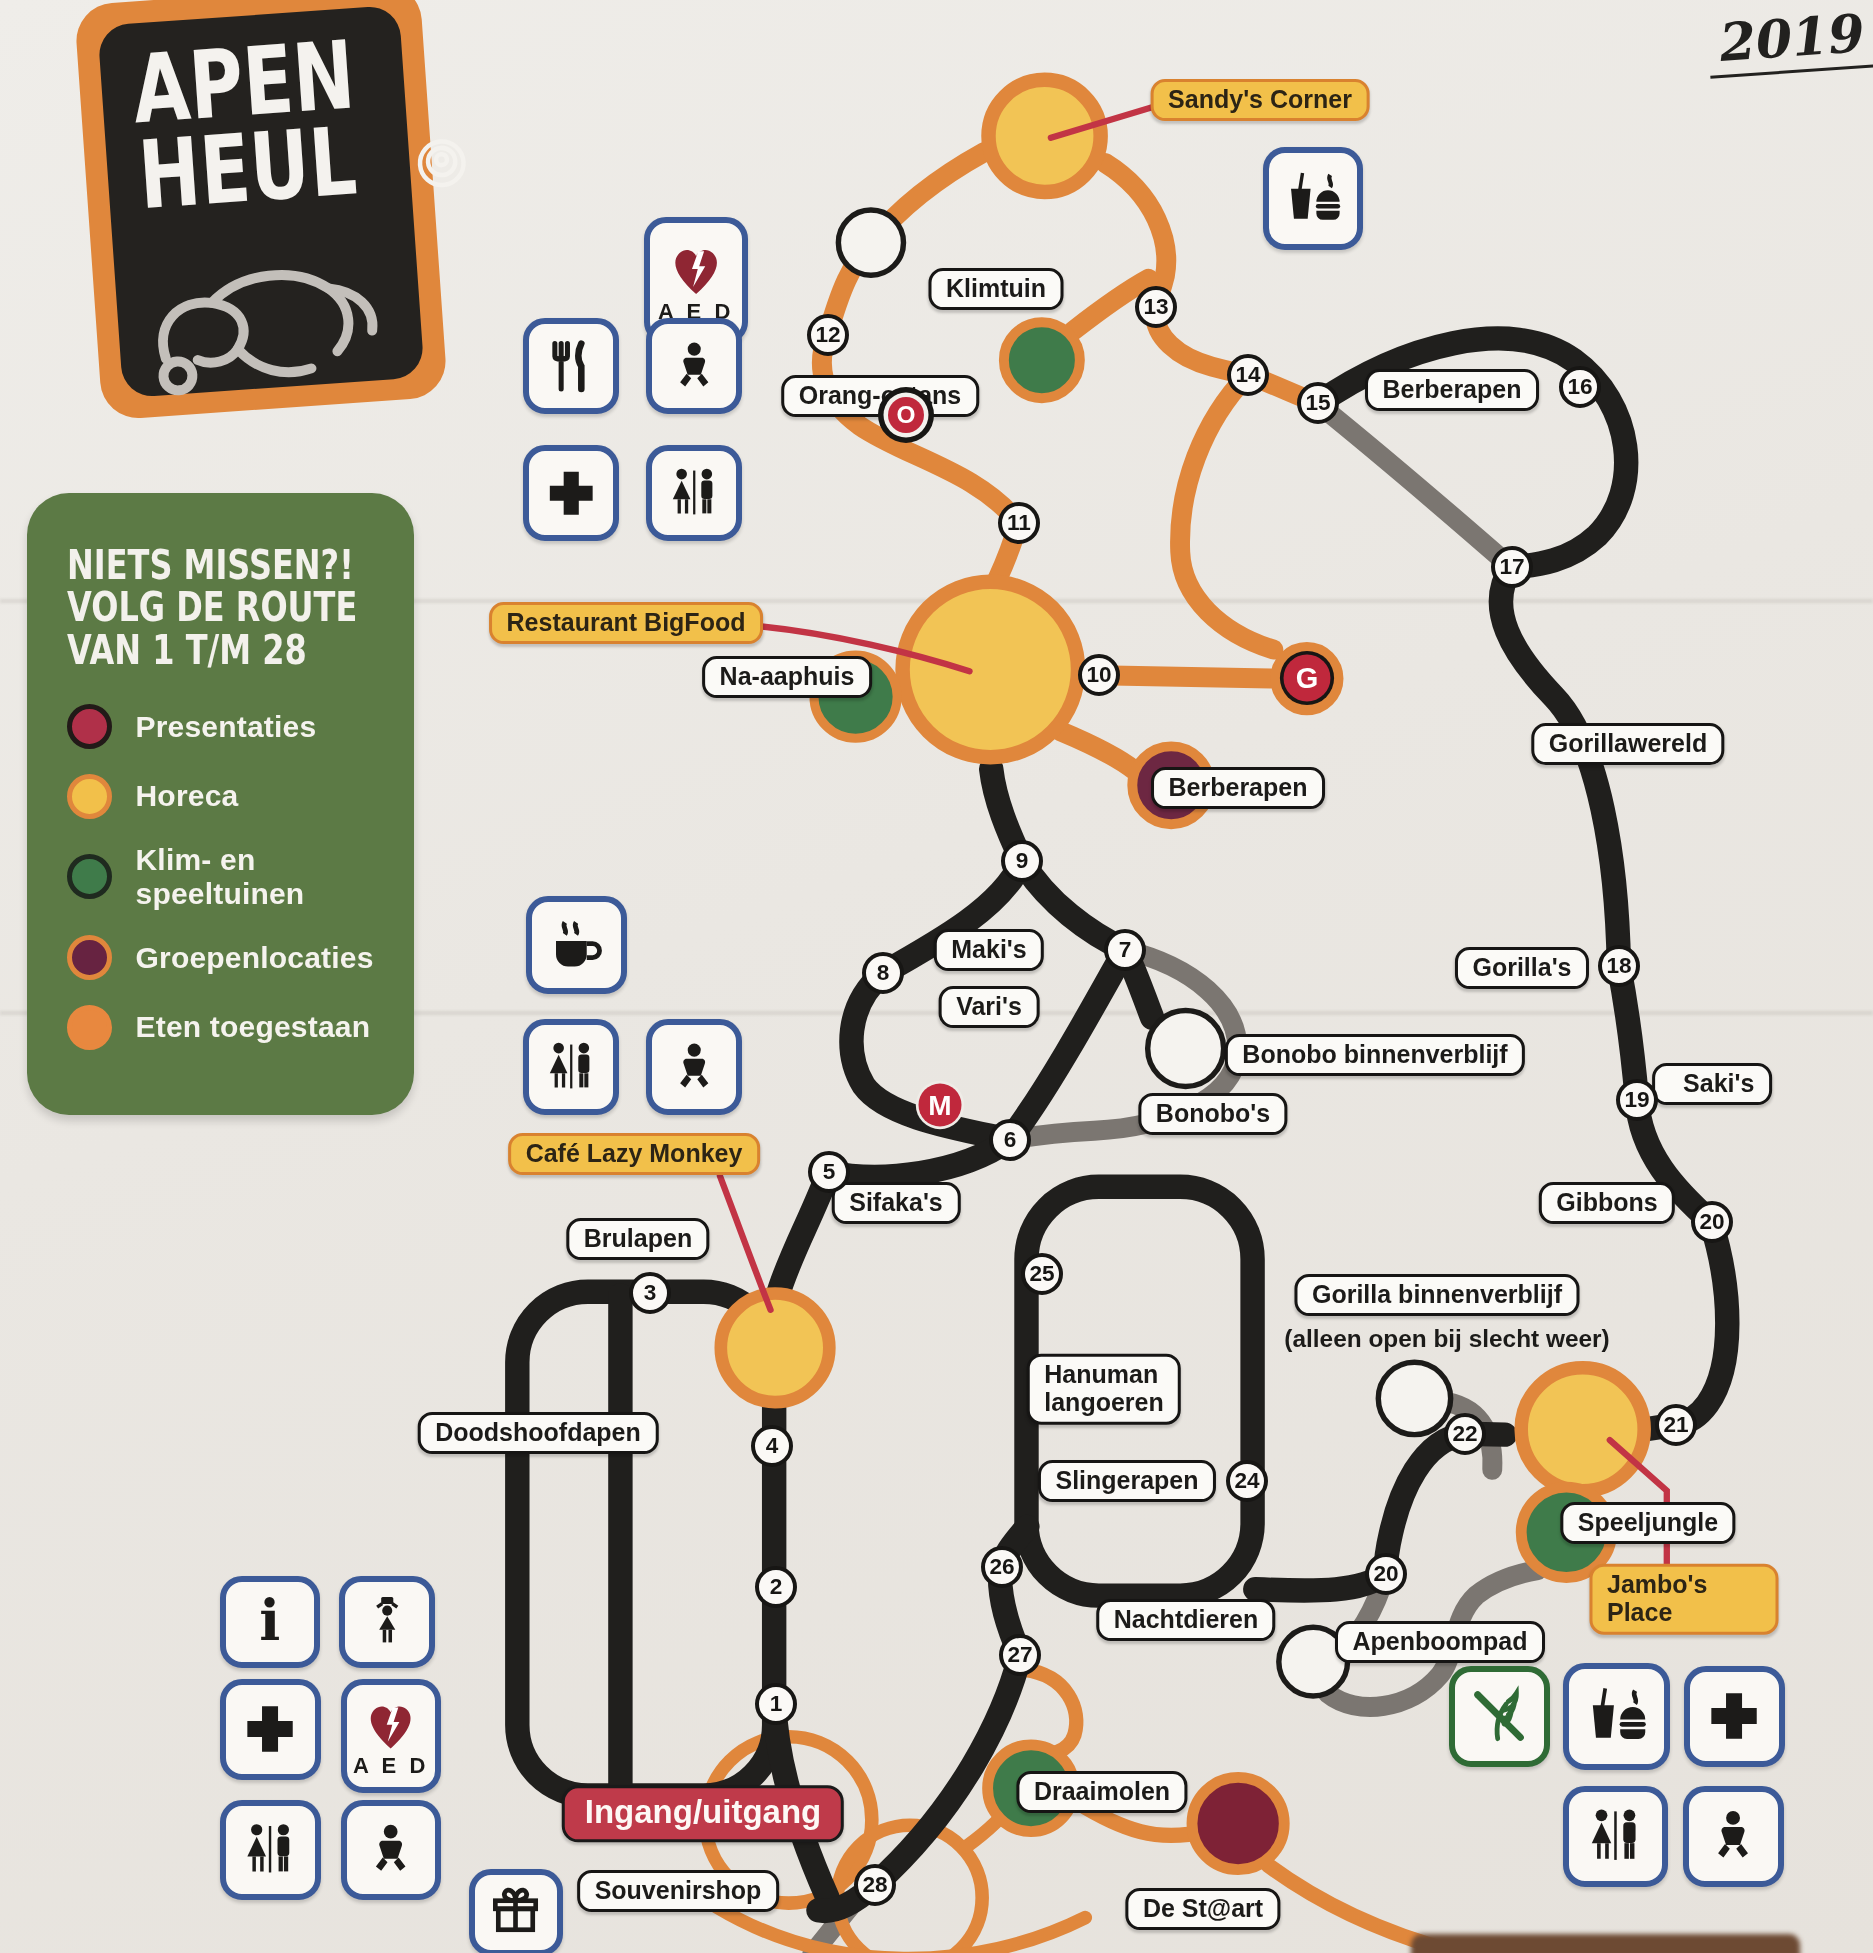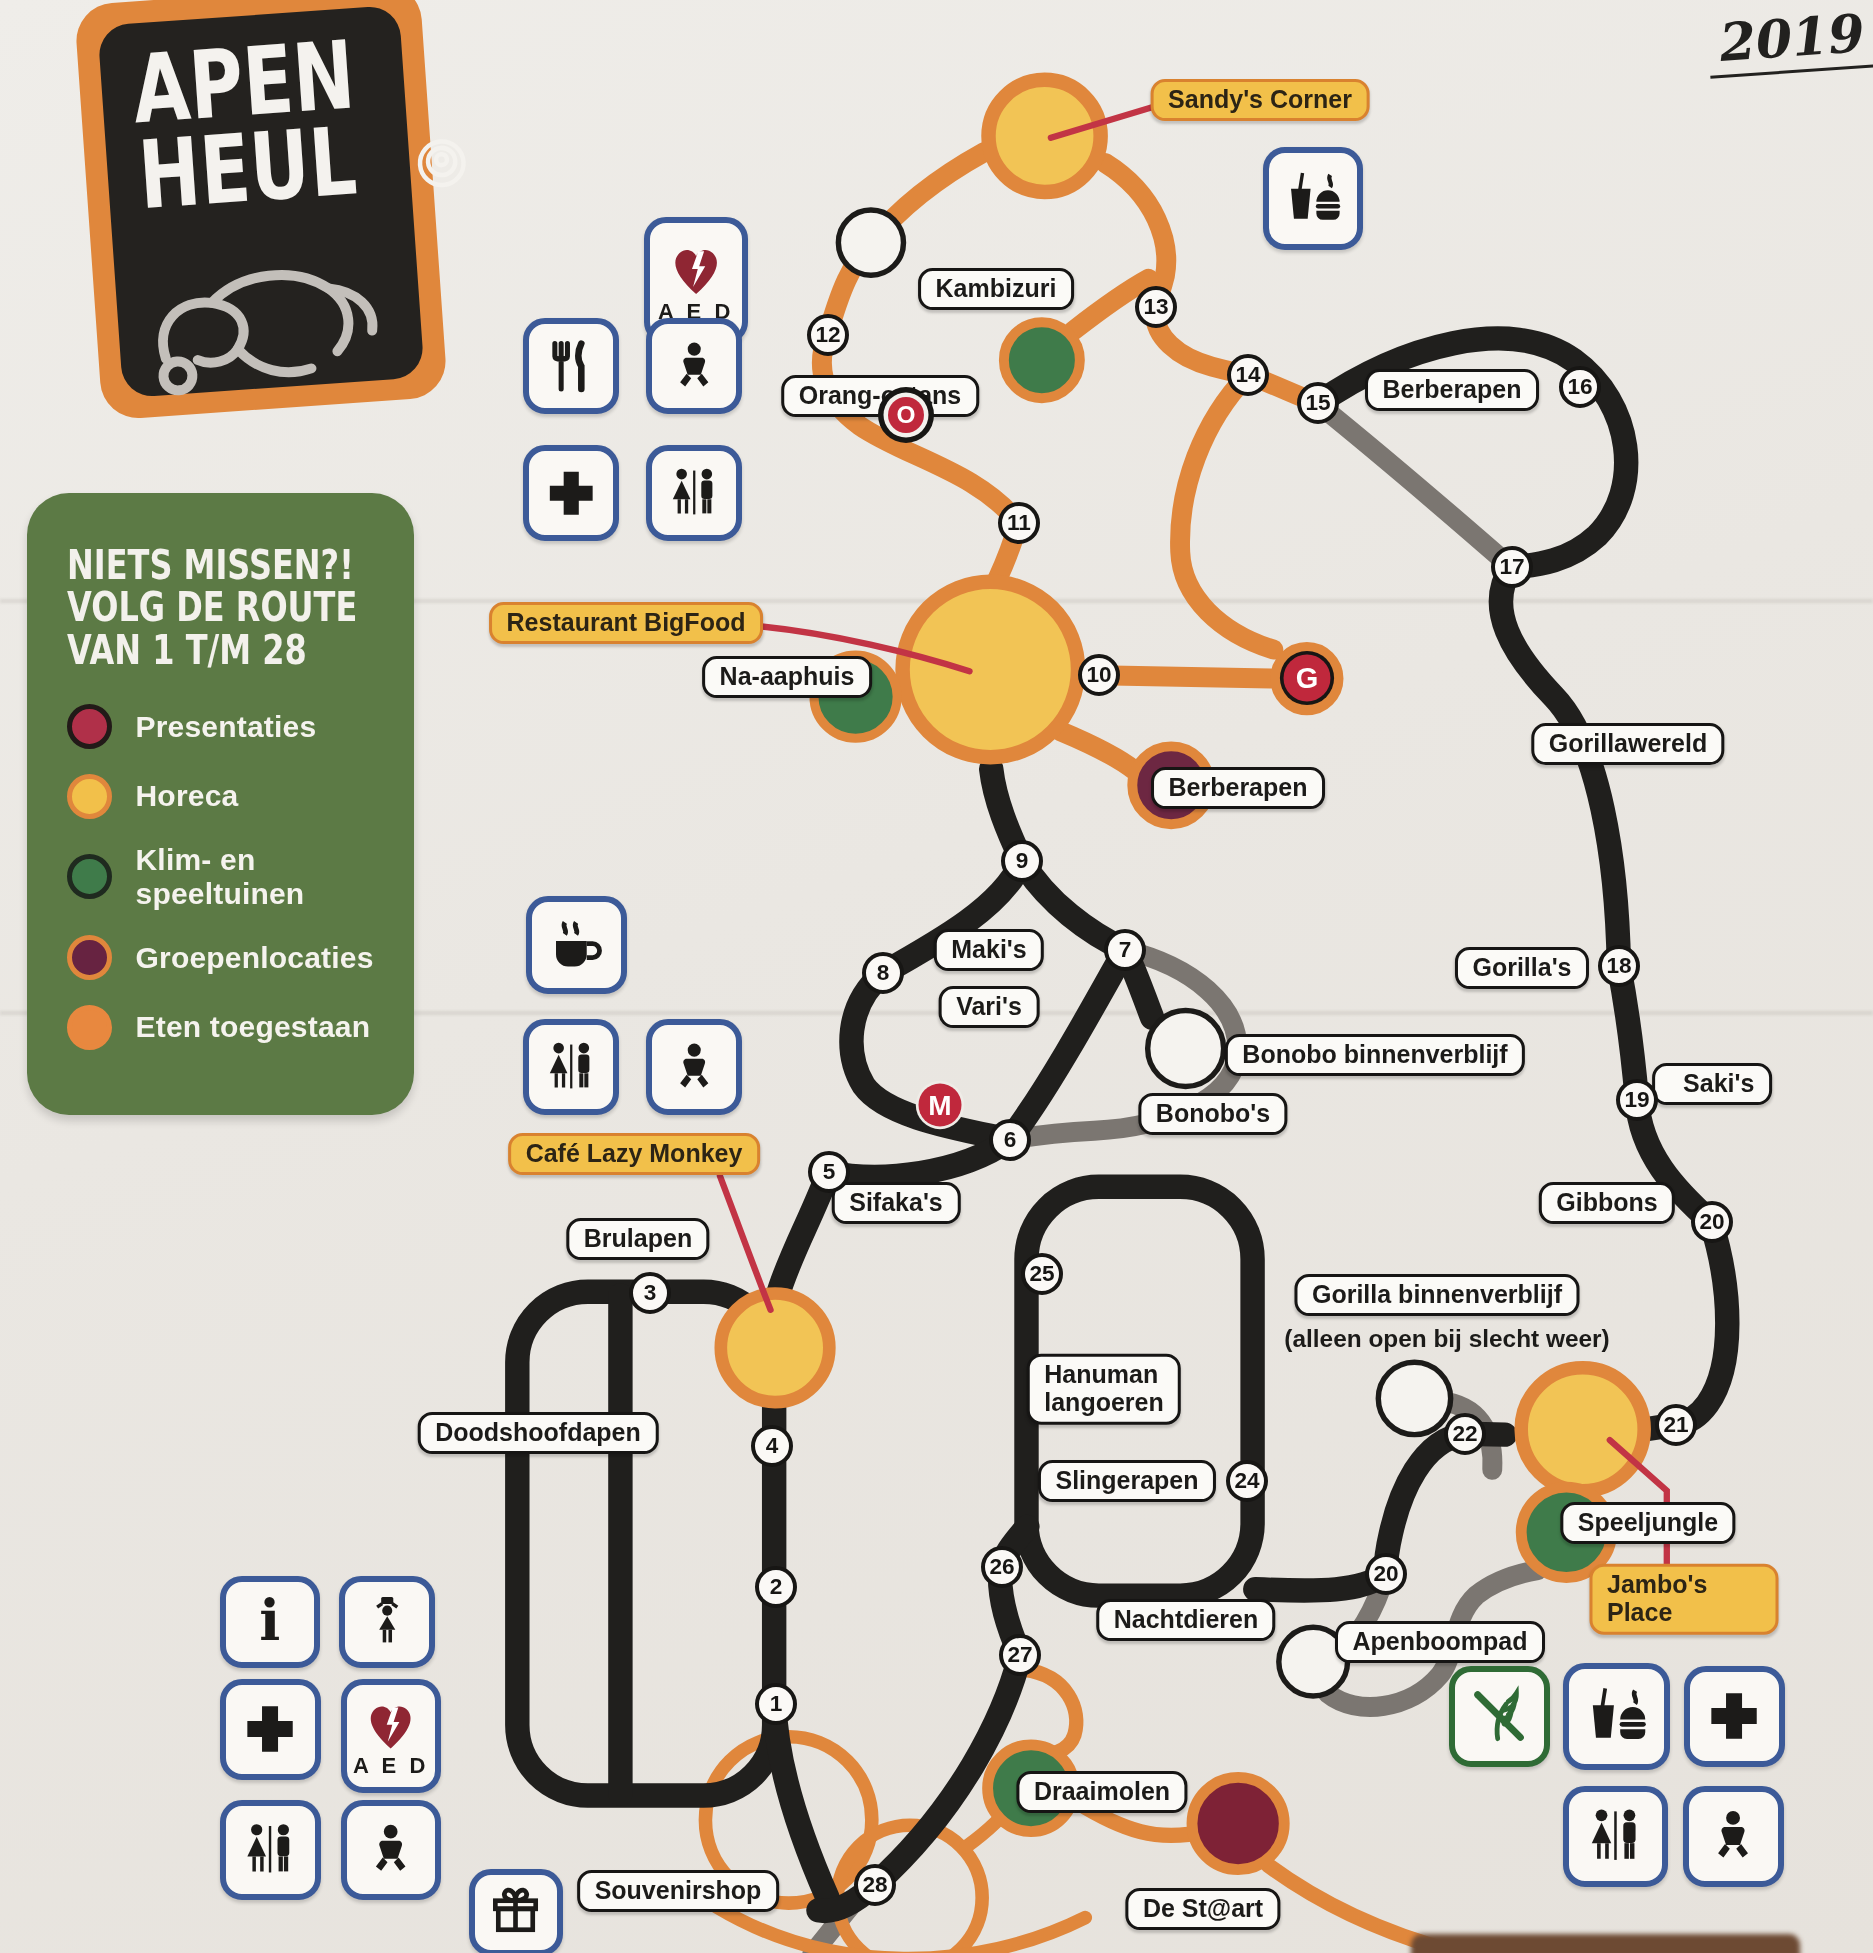--- a/index.html
+++ b/index.html
@@ -198,21 +198,21 @@
         </div>
         <div class="item">
           <div class="dot" style="background: rgb(232, 136, 63); border: 5.4px solid rgb(232, 136, 63);"></div>
           <span>Eten toegestaan</span>
         </div>
       </div>
   </div>
 
   <div class="layer" id="labels-layer">
       <div class="map-label horeca" style="left: 1260px; top: 100px;">Sandy's Corner</div>
-      <div class="map-label" style="left: 996px; top: 289px;">Kambizuri</div>
+      <div class="map-label" style="left: 996px; top: 289px;">Klimtuin</div>
       <div class="map-label" style="left: 880px; top: 396px;">Orang-oetans</div>
       <div class="map-label" style="left: 1452px; top: 390px;">Berberapen</div>
       <div class="map-label horeca" style="left: 626px; top: 623px;">Restaurant BigFood</div>
       <div class="map-label" style="left: 787px; top: 677px;">Na-aaphuis</div>
       <div class="map-label" style="left: 1238px; top: 788px;">Berberapen</div>
       <div class="map-label" style="left: 1628px; top: 744px;">Gorillawereld</div>
       <div class="map-label" style="left: 989px; top: 950px;">Maki's</div>
       <div class="map-label" style="left: 989px; top: 1007px;">Vari's</div>
       <div class="map-label" style="left: 1522px; top: 968px;">Gorilla's</div>
       <div class="map-label" style="left: 1375px; top: 1055px;">Bonobo binnenverblijf</div>
@@ -225,20 +225,21 @@
       <div class="map-label" style="left: 1437px; top: 1295px;">Gorilla binnenverblijf</div>
       <div class="map-label plain" style="left: 1447px; top: 1339px;">(alleen open bij slecht weer)</div>
       <div class="map-label" style="left: 1104px; top: 1389px;">Hanuman
 langoeren</div>
       <div class="map-label" style="left: 538px; top: 1433px;">Doodshoofdapen</div>
       <div class="map-label" style="left: 1127px; top: 1481px;">Slingerapen</div>
       <div class="map-label" style="left: 1186px; top: 1620px;">Nachtdieren</div>
       <div class="map-label" style="left: 1440px; top: 1642px;">Apenboompad</div>
       <div class="map-label" style="left: 1648px; top: 1523px;">Speeljungle</div>
       <div class="map-label horeca" style="left: 1684px; top: 1599px;">Jambo's Place</div>
+      <div class="map-label entrance" style="left: 703px; top: 1814px;">Ingang/uitgang</div>
       <div class="map-label" style="left: 678px; top: 1891px;">Souvenirshop</div>
       <div class="map-label" style="left: 1102px; top: 1792px;">Draaimolen</div>
       <div class="map-label" style="left: 1203px; top: 1909px;">De St@art</div>
     </div>
   <div class="layer" id="markers-layer">
       <div class="stop" style="left: 776px; top: 1704px;">1</div>
       <div class="stop" style="left: 776px; top: 1587px;">2</div>
       <div class="stop" style="left: 650px; top: 1293px;">3</div>
       <div class="stop" style="left: 772px; top: 1446px;">4</div>
       <div class="stop" style="left: 829px; top: 1172px;">5</div>

